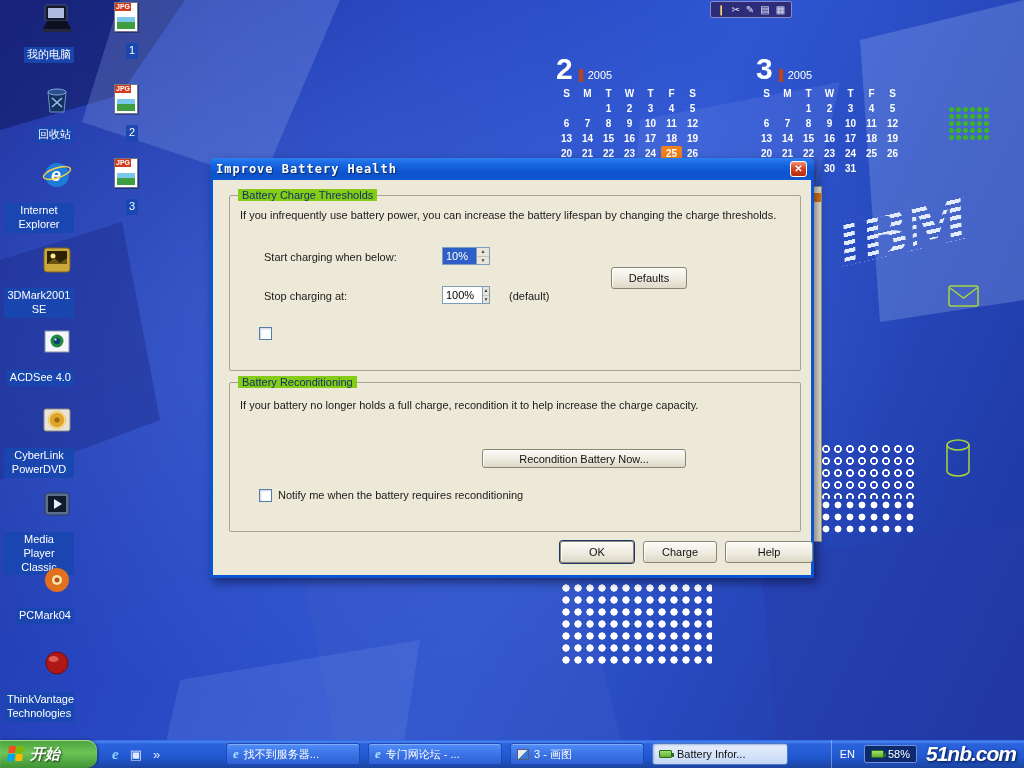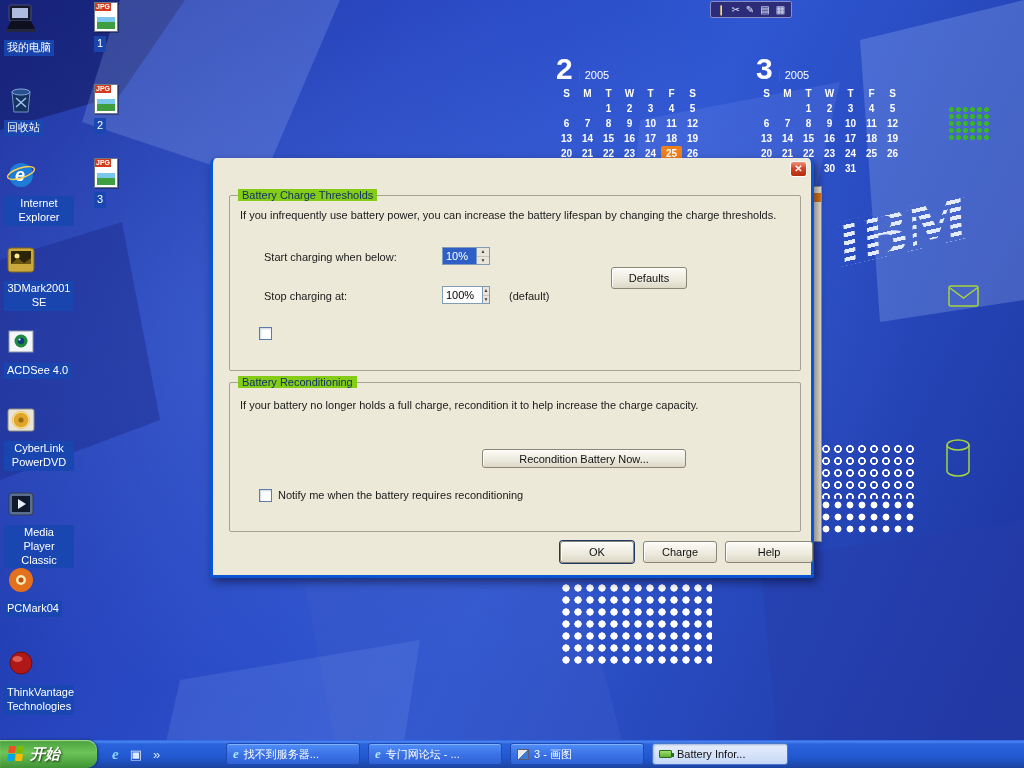--- a/index.html
+++ b/index.html
@@ -20,27 +20,27 @@
     background-image:radial-gradient(circle,#3ab32a 2.2px,rgba(0,0,0,0) 2.7px);background-size:7px 7px}
   .ibm{position:absolute;left:836px;top:192px;width:170px;height:90px;
     font:italic 900 60px "DejaVu Serif",serif;letter-spacing:-4px;color:transparent;
     background:repeating-linear-gradient(to bottom,rgba(236,243,255,.95) 0 4px,rgba(236,243,255,0) 4px 8px);
     -webkit-background-clip:text;background-clip:text;transform:rotate(-13deg)}
   .env,.cyl{position:absolute}
   
   .cal{position:absolute;z-index:2;color:#fff;width:158px}
   .cal-top{display:flex;align-items:flex-end;margin-bottom:4px}
   .cal-month{font-size:30px;font-weight:bold;line-height:26px}
-  .cal-year{font-size:11px;margin-left:6px;padding-left:5px;border-left:1px solid #c2410c;line-height:13px}
+  .cal-year{font-size:11px;margin-left:6px;padding-left:5px;border-left:4px solid #c2410c;line-height:13px}
   .cal-days,.cal-grid{display:grid;grid-template-columns:repeat(7,21px);text-align:center}
   .cal-days span{font-size:10px;font-weight:bold;padding:2px 0}
   .cal-grid span{font-size:10px;font-weight:bold;padding:2px 0}
   .cal-grid .hl{background:#f08019;border-radius:2px;color:#fff}
   
-  .dicon{position:absolute;width:70px;display:flex;flex-direction:column;align-items:flex-start;gap:4px;z-index:5;cursor:default}
+  .dicon{position:absolute;width:70px;display:flex;flex-direction:column;align-items:flex-end;gap:11px;z-index:5;cursor:default}
   .dicon.jpgi{width:44px}
   .ic{width:34px;height:34px}
   .ilab{font-size:11px;color:#fff;background:rgba(24,70,176,.92);padding:1px 3px;text-align:center;line-height:1.25;max-width:70px}
   .jpg-icon{width:24px;height:30px;background:#fff;border:1px solid #6f7688;position:relative;box-shadow:1px 1px 0 rgba(0,0,0,.3)}
   .jpg-badge{position:absolute;top:0;left:0;font-size:7px;font-weight:bold;color:#fff;background:#d23c1e;padding:0 1px;line-height:8px}
   .jpg-art{position:absolute;bottom:2px;left:2px;right:2px;height:12px;background:linear-gradient(#79c7ea 42%,#3f9e3f 42%)}
   
   .ftb{position:absolute;left:710px;top:1px;height:17px;z-index:15;background:#2c2c78;border:1px solid #8a8ac4;
     display:flex;align-items:center;gap:6px;padding:0 6px;border-radius:2px}
   .ftb span{font-size:10px;color:#ffd96a;line-height:15px}
@@ -340,20 +340,23 @@
     <span>✎</span>
     <span>▤</span>
     <span>▦</span>
   </div>
 
 <div class="sliver">
     <i></i>
   </div>
 
 <div class="dlg">
+  <div class="titlebar">
+    <span class="ttl">Improve Battery Health</span>
+  </div>
   <div class="dlg-close">✕</div>
 
   <div class="grp" style="left:16px;top:37px;width:572px;height:176px">
     <span class="glab">Battery Charge Thresholds</span>
     <span class="txt" style="left:10px;top:13px">If you infrequently use battery power, you can increase the battery lifespan by changing the charge thresholds.</span>
     <span class="fldlab" style="left:34px;top:55px">Start charging when below:</span>
     <div class="spin" style="left:212px;top:51px">
       <span class="v sel">10%</span>
       <span class="btns">
           <i>▲</i>
@@ -414,13 +417,21 @@
     <span>专门网论坛 - ...</span>
   </div>
   <div class="tbtn" style="left:510px">
     <span class="paintic"></span>
     <span>3 - 画图</span>
   </div>
   <div class="tbtn active" style="left:652px;width:136px">
     <span class="battic"></span>
     <span>Battery Infor...</span>
   </div>
+  <div class="tray">
+    <span class="lang">EN</span>
+    <span class="batt-box">
+      <span class="battic"></span>
+      <span>58%</span>
+    </span>
+    <span class="brand">51nb.com</span>
+  </div>
 </div>
 
 </body></html>

